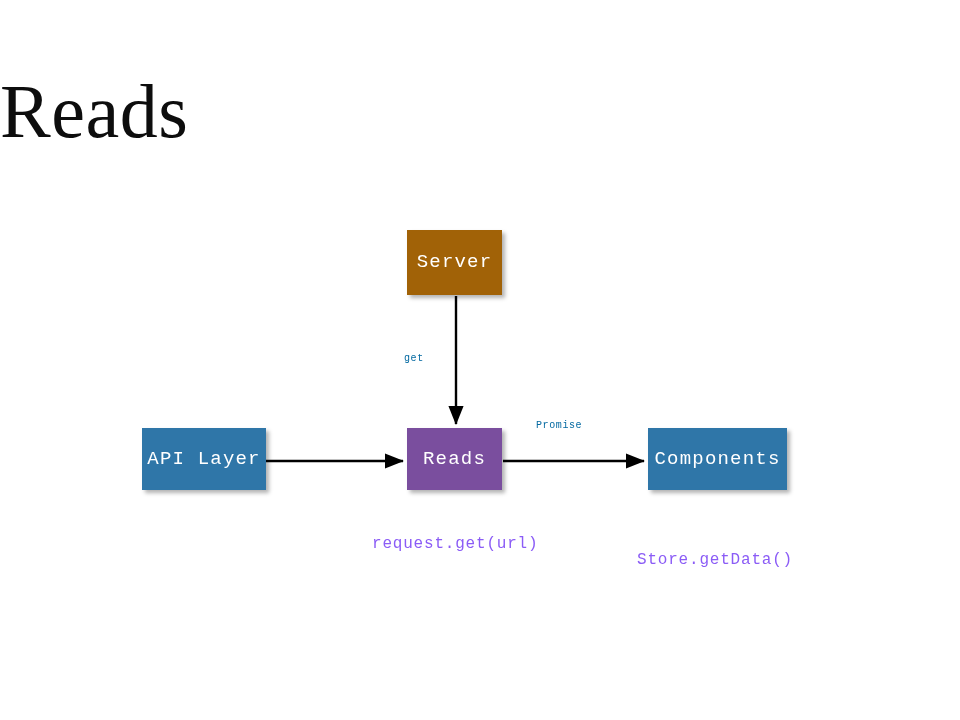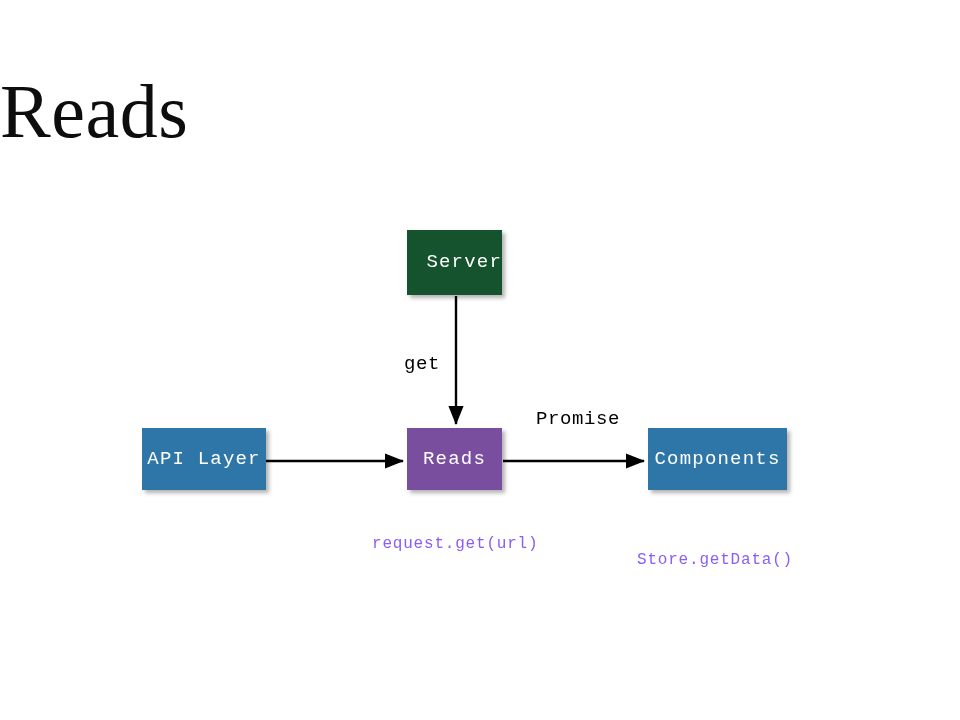--- a/index.html
+++ b/index.html
@@ -97,34 +97,34 @@
     width: 960px;
     height: 720px;
     z-index: 2;
     overflow: visible;
   }
 
   
   .edge-label {
     position: absolute;
     font-family: "Liberation Mono", "DejaVu Sans Mono", monospace;
-    font-size: 19px;
+    font-size: 10px;
     letter-spacing: 0.6px;
-    color: #000000;
+    color: #0369a1;
     white-space: pre;
     z-index: 4;
   }
   #label-get {
     left: 404px;
     top: 353px;
     text-align: right;
   }
   #label-promise {
     left: 536px;
-    top: 408px;
+    top: 420px;
   }
 
   
   .caption {
     position: absolute;
     font-family: "Liberation Mono", "DejaVu Sans Mono", monospace;
     font-size: 16px;
     letter-spacing: 0.8px;
     color: #8b5cf6;
     white-space: pre;
@@ -159,21 +159,21 @@
         </marker>
       </defs>
 
       <line x1="456" y1="296" x2="456" y2="424" stroke="#000000" stroke-width="2.4" marker-end="url(#arrowhead)"></line>
 
       <line x1="259" y1="461" x2="403" y2="461" stroke="#000000" stroke-width="2.4" marker-end="url(#arrowhead)"></line>
 
       <line x1="503" y1="461" x2="644" y2="461" stroke="#000000" stroke-width="2.4" marker-end="url(#arrowhead)"></line>
     </svg>
 
-    <div class="node" id="node-server" style="background:#14532d;justify-content:flex-end;">
+    <div class="node" id="node-server" style="background:#a16207;">
       <span>Server</span>
     </div>
 
     <div class="node" id="node-api-layer" style="background:#2f76a8;">
       <span>API Layer</span>
     </div>
 
     <div class="node" id="node-store" style="background:#7a4e9e;">
       <span>Reads</span>
     </div>

